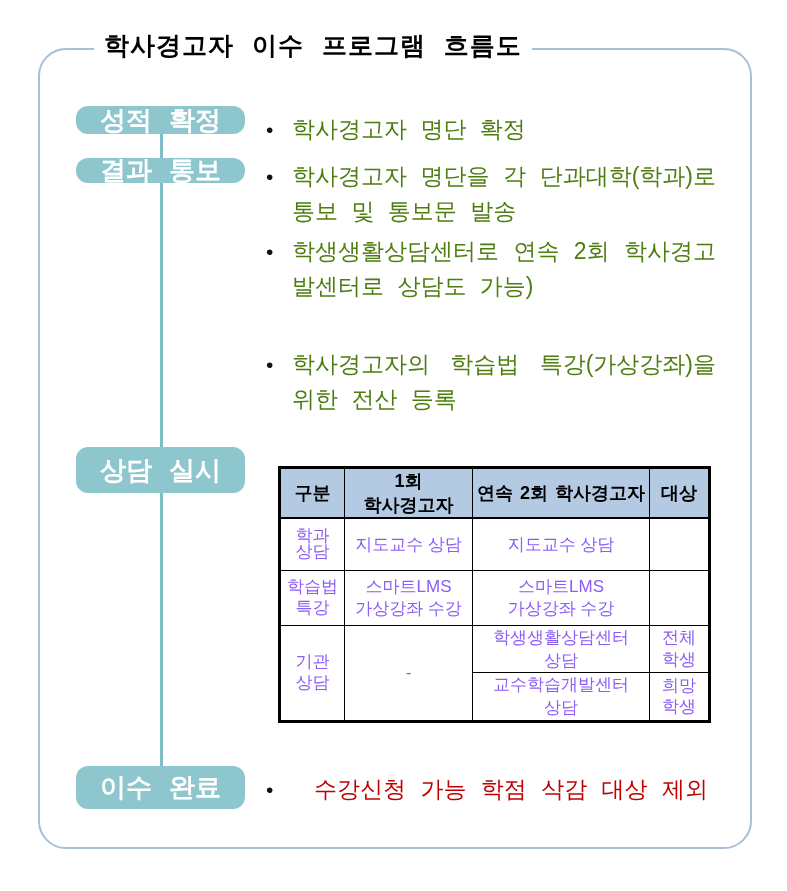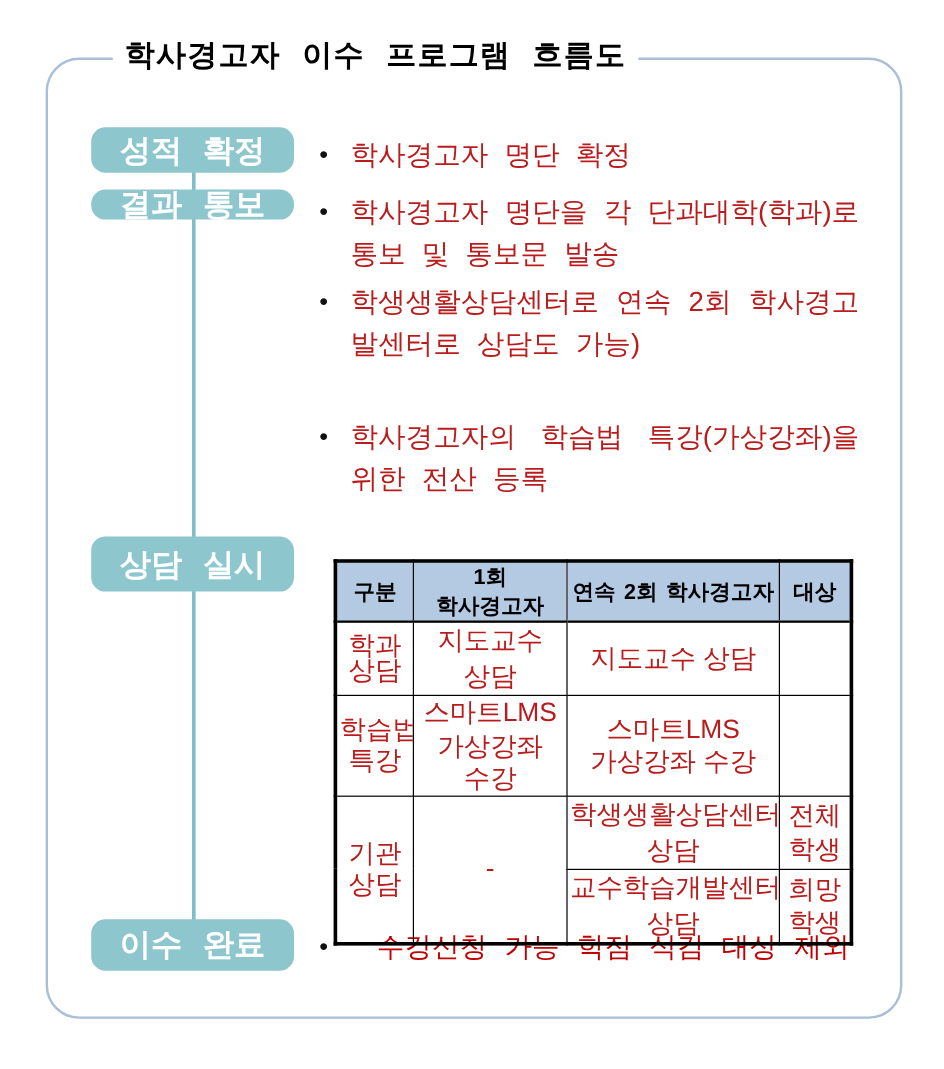--- a/index.html
+++ b/index.html
@@ -24,36 +24,36 @@
     position:absolute;left:160px;top:127px;width:3px;height:661px;
     background:#7ebec8;z-index:1;
   }
   
   .flow-box{
     position:absolute;left:76px;width:169px;z-index:2;
     background:#8ec6ce;border-radius:12px;
     display:flex;align-items:center;justify-content:center;
     color:#ffffff;font-weight:700;font-size:26px;word-spacing:10px;white-space:nowrap;
   }
-  .box1{top:106px;height:38px;}
+  .box1{top:106px;height:28px;}
   .box2{top:158px;height:25px;}
   .box3{top:447px;height:46px;}
   .box4{top:766px;height:43px;}
   
   .bullet-item{
     position:absolute;left:266px;width:450px;z-index:2;
     display:flex;align-items:flex-start;
   }
   .b1{top:112px;} .b2{top:159px;} .b3{top:234px;} .b4{top:347px;} .b5{top:772px;}
   .dot{
     flex:0 0 26px;font-size:21px;line-height:35px;color:#111;text-align:left;
   }
   .lines{flex:1 1 auto;width:424px;}
   .line{
-    font-size:23px;line-height:35px;height:35px;color:#b91c1c;
+    font-size:23px;line-height:35px;height:35px;color:#4d7c0f;
     word-spacing:7px;white-space:nowrap;word-break:keep-all;
   }
   .line.stretch{
     white-space:normal;overflow:hidden;
     text-align:justify;text-align-last:justify;
   }
   .b5 .line{color:#c00000;word-spacing:8px;margin-left:22px;}
   
   .ctable{
     position:absolute;left:278px;top:466px;z-index:2;
@@ -62,21 +62,21 @@
   }
   .ctable th,.ctable td{
     border:1px solid #000;text-align:center;vertical-align:middle;
     padding:0 2px;white-space:pre-line;word-break:keep-all;overflow:hidden;
   }
   .ctable{border:3px solid #000;}
   .ctable th{
     background:#b4c9e2;font-size:18px;font-weight:700;color:#000;
     border-bottom:2px solid #000;word-spacing:2px;
   }
-  .ctable td{font-size:22px;color:#b91c1c;}
+  .ctable td{font-size:17px;color:#8b5cf6;}
   .h-row{height:46px;}
   .r1{height:52px;} .r2{height:55px;} .r3a{height:47px;} .r3b{height:49px;}
   .cat-tight{line-height:0.95;}
   .cat-norm{line-height:1.2;}
   .two-line{line-height:1.25;margin-top:35px;}
 </style>
 </head>
 <body>
 
 <div class="page">

